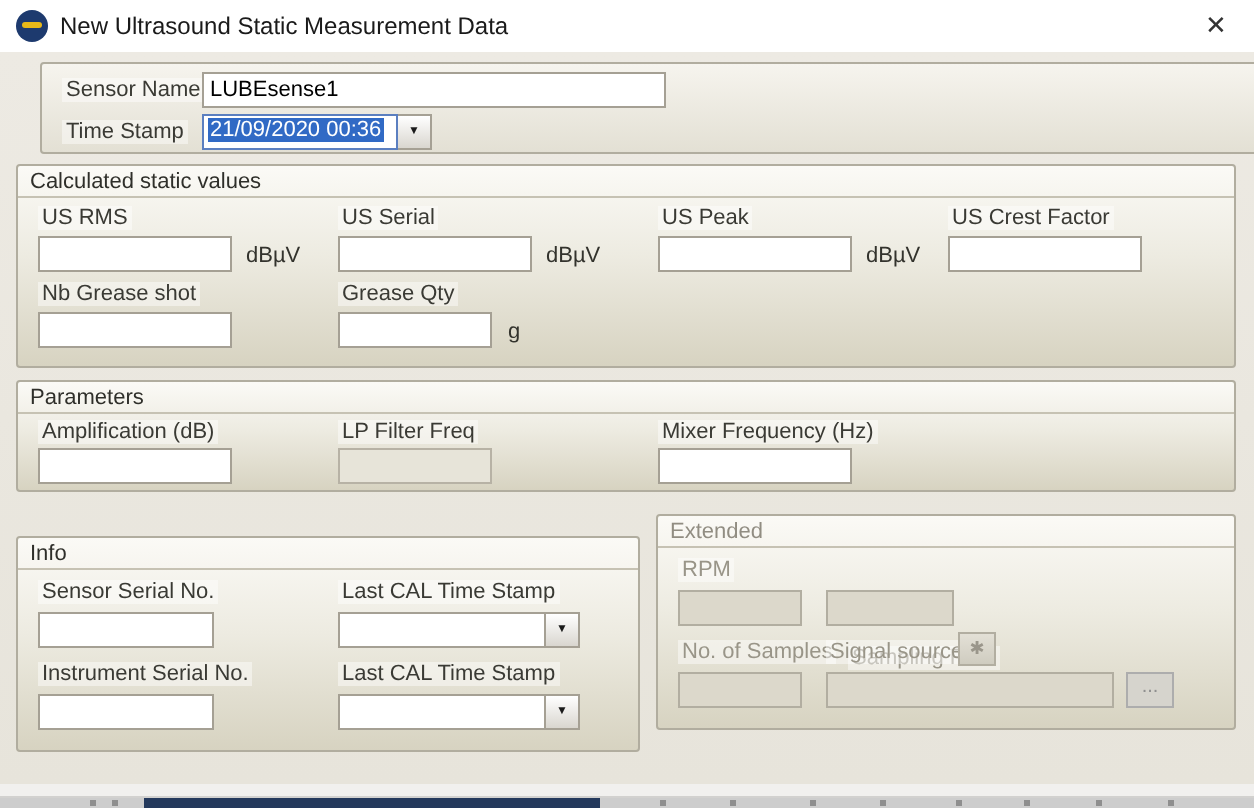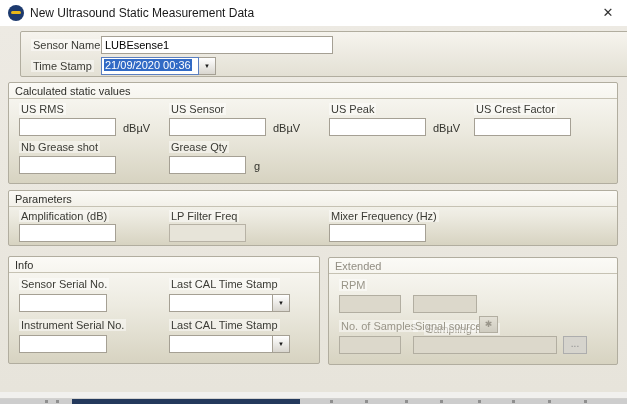--- a/index.html
+++ b/index.html
@@ -89,21 +89,21 @@
   </div>
 
   <div class="panel" style="left:8px; top:82px; width:610px; height:102px;">
     <span class="grp-caption">Calculated static values</span>
     <div class="grp-line"></div>
 
     <span class="lbl" style="left:10px; top:20px;">US RMS</span>
     <input class="inp" style="left: 10px; top: 35px; width: 97px;" type="text" value="">
     <span class="unit" style="left:114px; top:39px;">dBµV</span>
 
-    <span class="lbl" style="left:160px; top:20px;">US Sensor</span>
+    <span class="lbl" style="left:160px; top:20px;">US Serial</span>
     <input class="inp" style="left: 160px; top: 35px; width: 97px;" type="text" value="">
     <span class="unit" style="left:264px; top:39px;">dBµV</span>
 
     <span class="lbl" style="left:320px; top:20px;">US Peak</span>
     <input class="inp" style="left: 320px; top: 35px; width: 97px;" type="text" value="">
     <span class="unit" style="left:424px; top:39px;">dBµV</span>
 
     <span class="lbl" style="left:465px; top:20px;">US Crest Factor</span>
     <input class="inp" style="left: 465px; top: 35px; width: 97px;" type="text" value="">
 
@@ -122,21 +122,21 @@
     <span class="lbl" style="left:10px; top:19px;">Amplification (dB)</span>
     <input class="inp" style="left: 10px; top: 33px; width: 97px;" type="text" value="">
 
     <span class="lbl" style="left:160px; top:19px;">LP Filter Freq</span>
     <input class="inp" style="left: 160px; top: 33px; width: 77px;" type="text" disabled="" value="">
 
     <span class="lbl" style="left:320px; top:19px;">Mixer Frequency (Hz)</span>
     <input class="inp" style="left: 320px; top: 33px; width: 97px;" type="text" value="">
   </div>
 
-  <div class="panel" style="left:8px; top:256px; width:312px; height:108px;">
+  <div class="panel" style="left:8px; top:268px; width:312px; height:108px;">
     <span class="grp-caption">Info</span>
     <div class="grp-line"></div>
 
     <span class="lbl" style="left:10px; top:21px;">Sensor Serial No.</span>
     <input class="inp" style="left: 10px; top: 37px; width: 88px;" type="text" value="">
 
     <span class="lbl" style="left:160px; top:21px;">Last CAL Time Stamp</span>
     <div class="combo" style="left:160px; top:37px;">
       <div class="cfield"></div>
       <div class="cbtn">▼</div>

